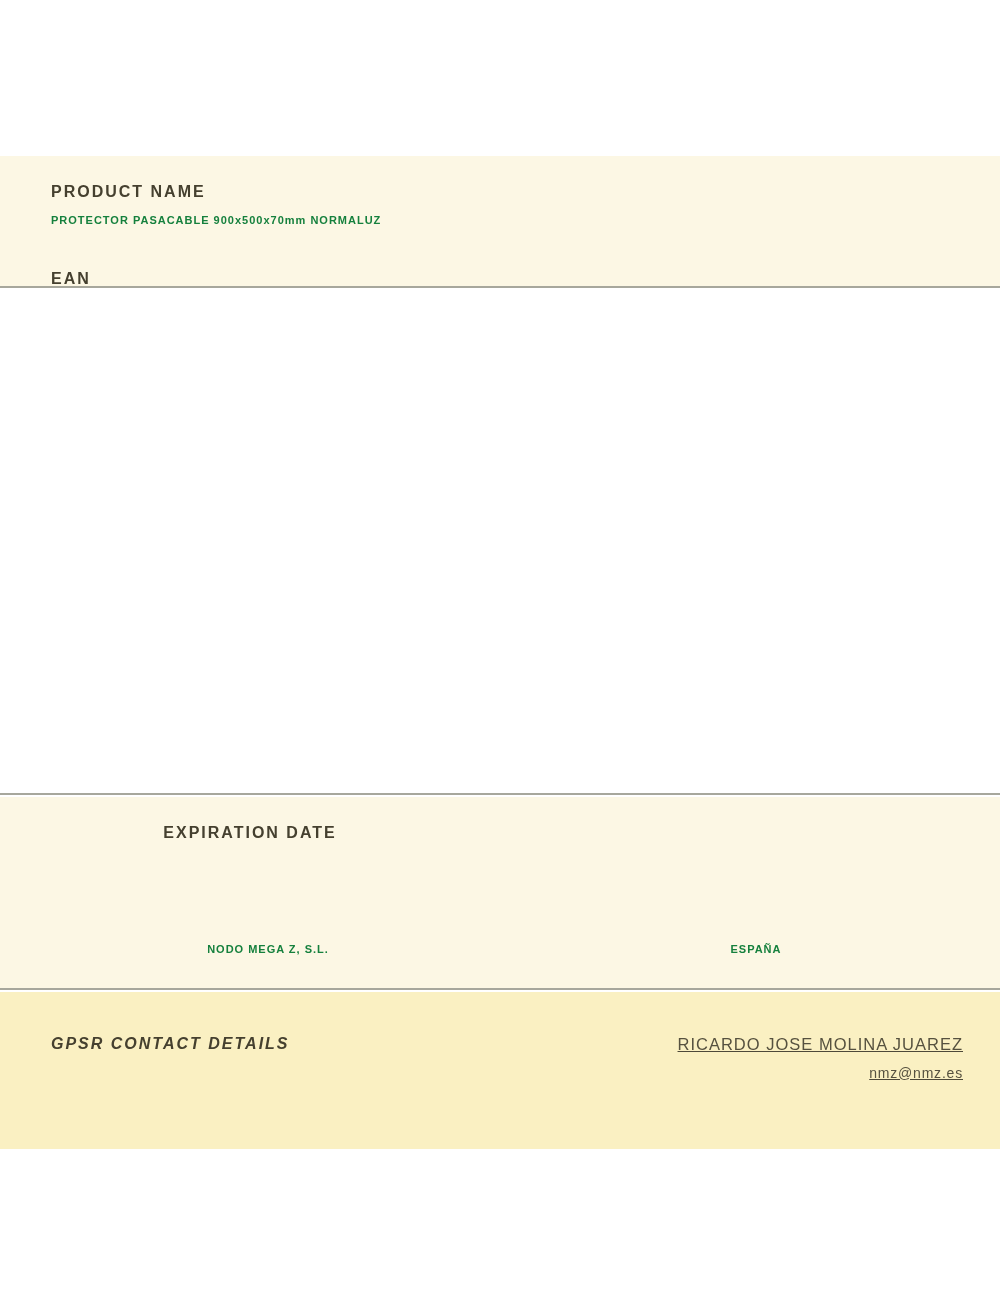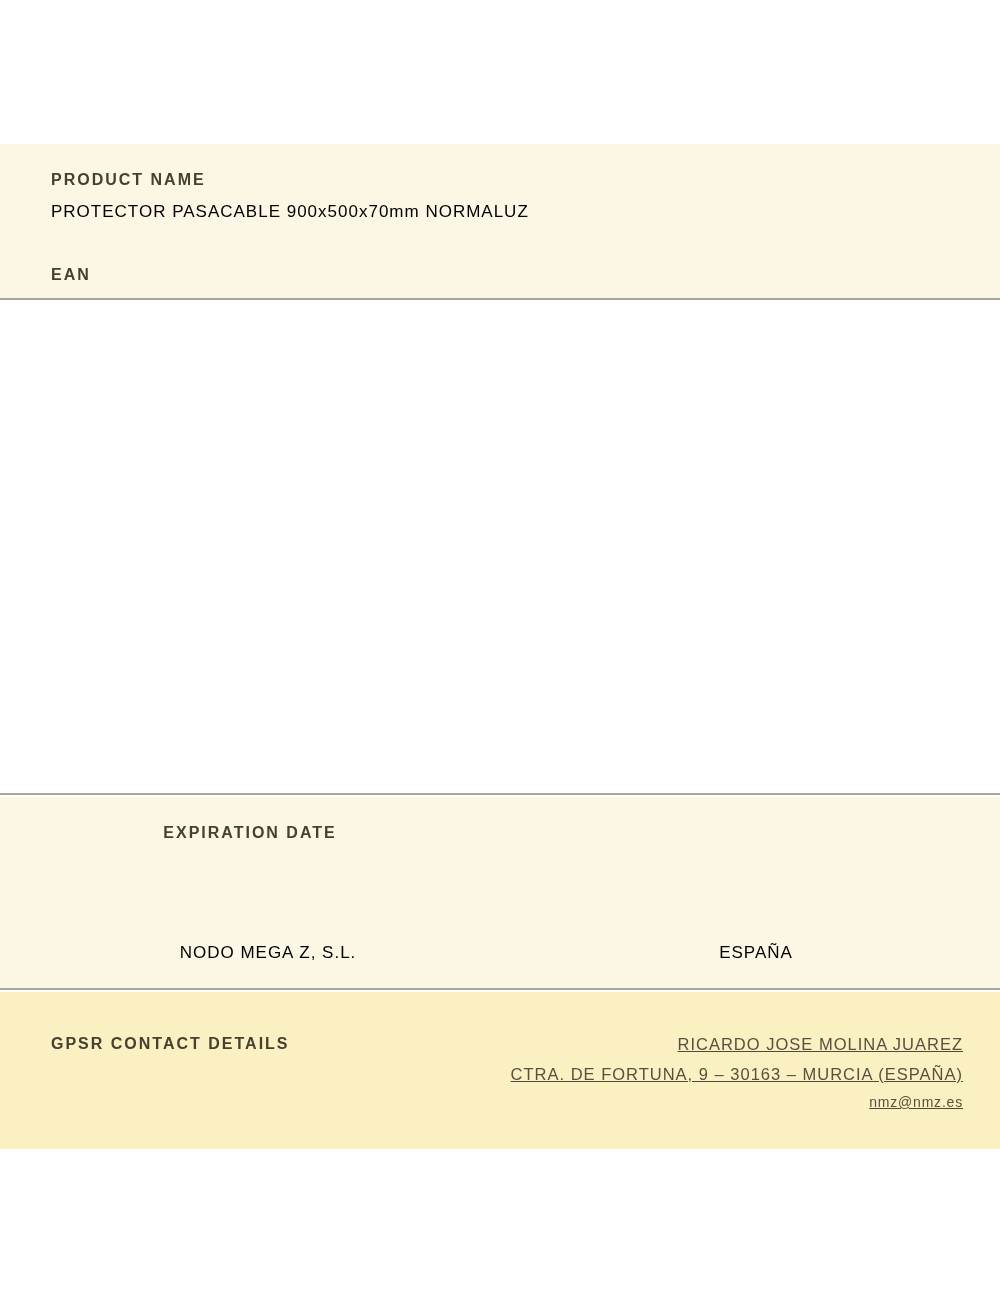--- a/index.html
+++ b/index.html
@@ -9,37 +9,37 @@
     font-family: "Liberation Sans", sans-serif;
     color: #4e4939;
     overflow: hidden;
   }
   .section {
     position: absolute;
     left: 0;
     width: 1000px;
   }
   .section-product {
-    top: 144px;
-    height: 156px;
+    top: 156px;
+    height: 132px;
     background: #fcf7e4;
     border-bottom: 2px solid #a7a79c;
     padding: 27px 51px 0 51px;
   }
   .field-label {
     font-size: 16px;
     font-weight: 700;
     letter-spacing: 2px;
     color: #45402f;
   }
   .field-value {
-    font-size: 17px;
-    font-weight: 400;
+    font-size: 11px;
+    font-weight: 700;
     letter-spacing: 1px;
-    color: #000000;
+    color: #15803d;
   }
   .section-product .field-value { margin-top: 13px; }
   .section-product .field-ean { margin-top: 44px; }
 
   .section-middle-blank {
     top: 337px;
     height: 458px;
     background: #ffffff;
     border-bottom: 2px solid #a7a79c;
   }
@@ -66,20 +66,21 @@
 
   .section-gpsr {
     top: 992px;
     height: 157px;
     background: #faf0c2;
   }
   .gpsr-label {
     position: absolute;
     left: 51px;
     top: 43px;
+    font-style: italic;
   }
   .gpsr-contact {
     position: absolute;
     right: 37px;
     top: 43px;
     text-align: right;
     text-decoration: underline;
   }
   .gpsr-contact .contact-line {
     font-size: 16.5px;
@@ -114,16 +115,15 @@
   <div class="two-col row-bottom-values">
     <div class="col field-value">NODO MEGA Z, S.L.</div>
     <div class="col field-value">ESPAÑA</div>
   </div>
 </div>
 
 <div class="section section-gpsr">
   <div class="field-label gpsr-label">GPSR CONTACT DETAILS</div>
   <div class="gpsr-contact">
     <div class="contact-line">RICARDO JOSE MOLINA JUAREZ</div>
-    <div class="contact-line">CTRA. DE FORTUNA, 9 – 30163 – MURCIA (ESPAÑA)</div>
     <div class="contact-email">nmz@nmz.es</div>
   </div>
 </div>
 
 </body></html>

